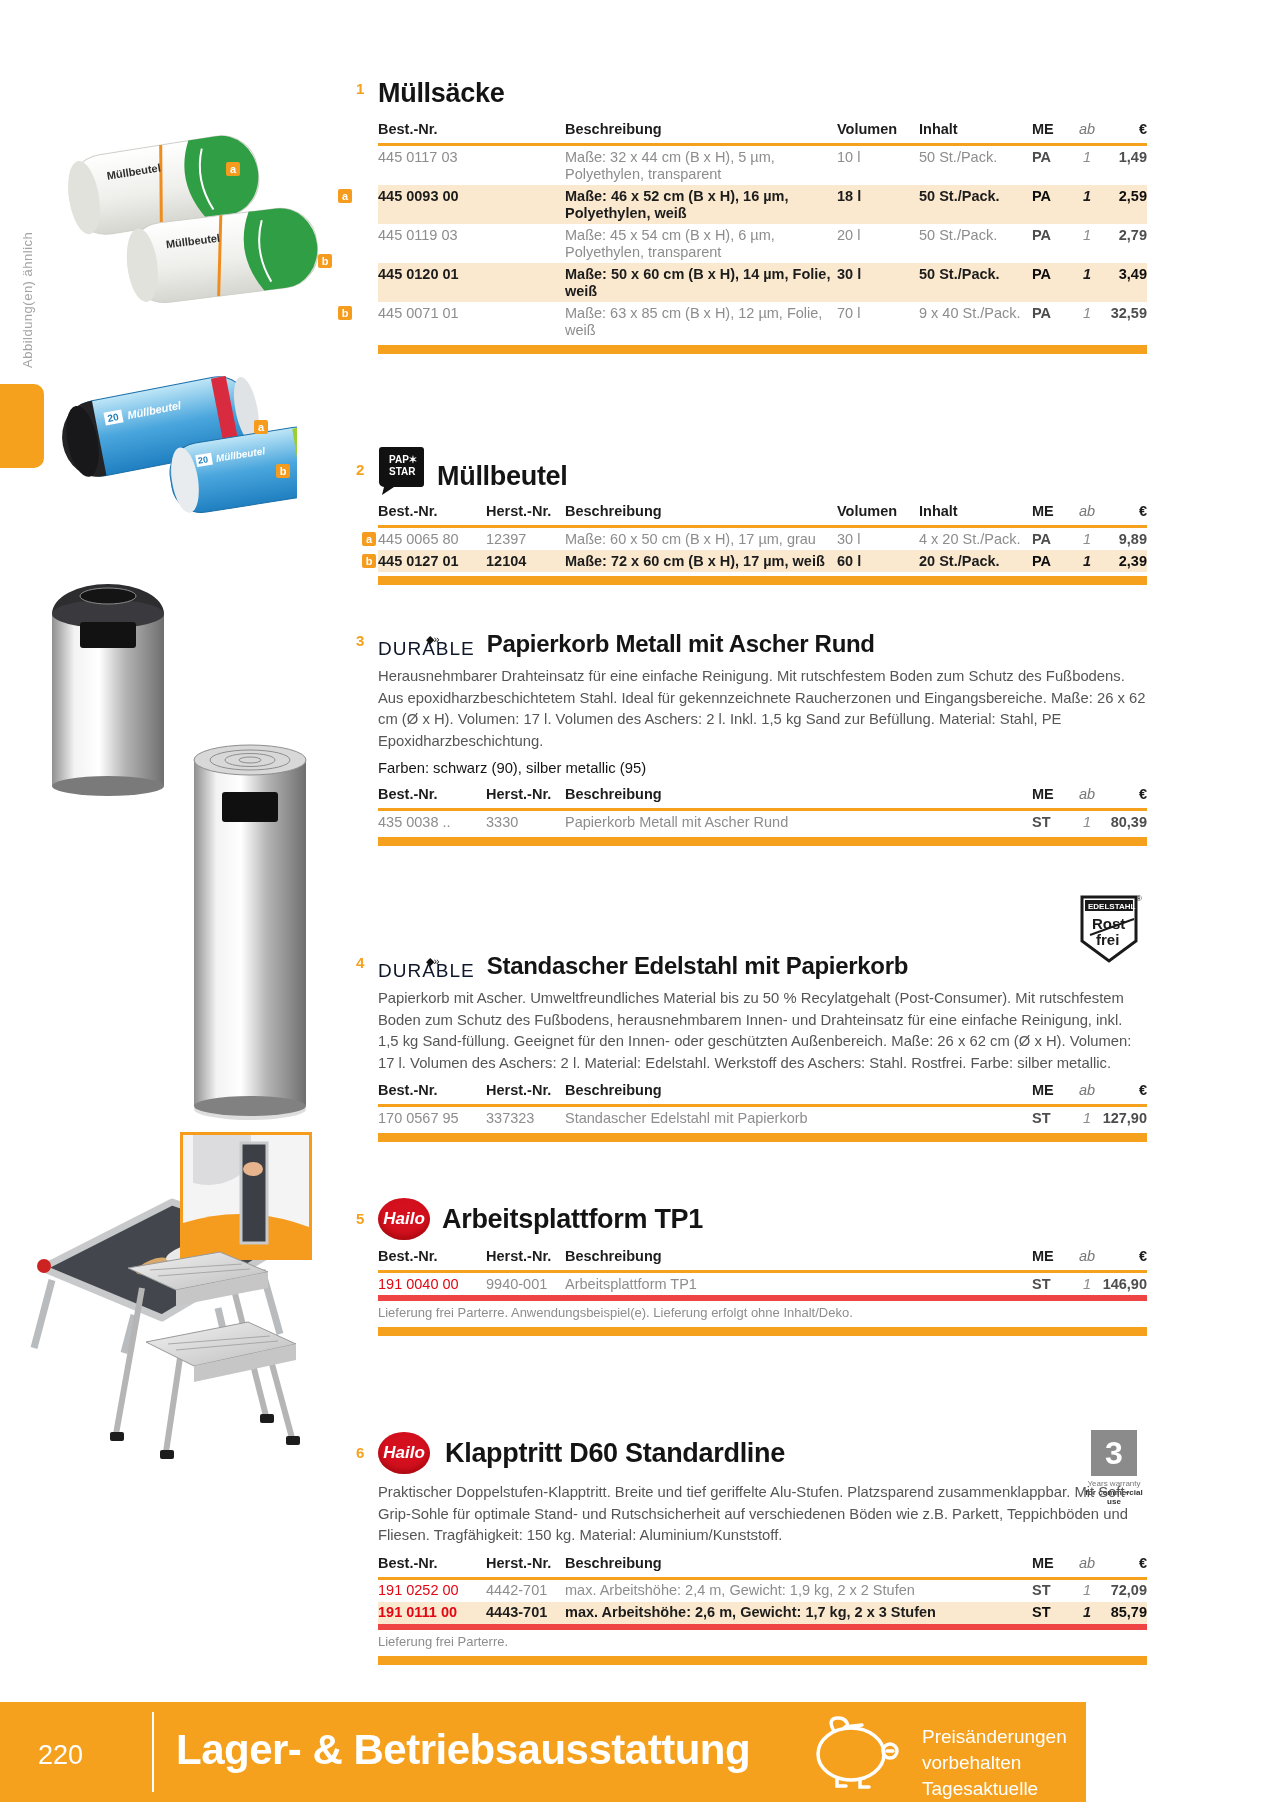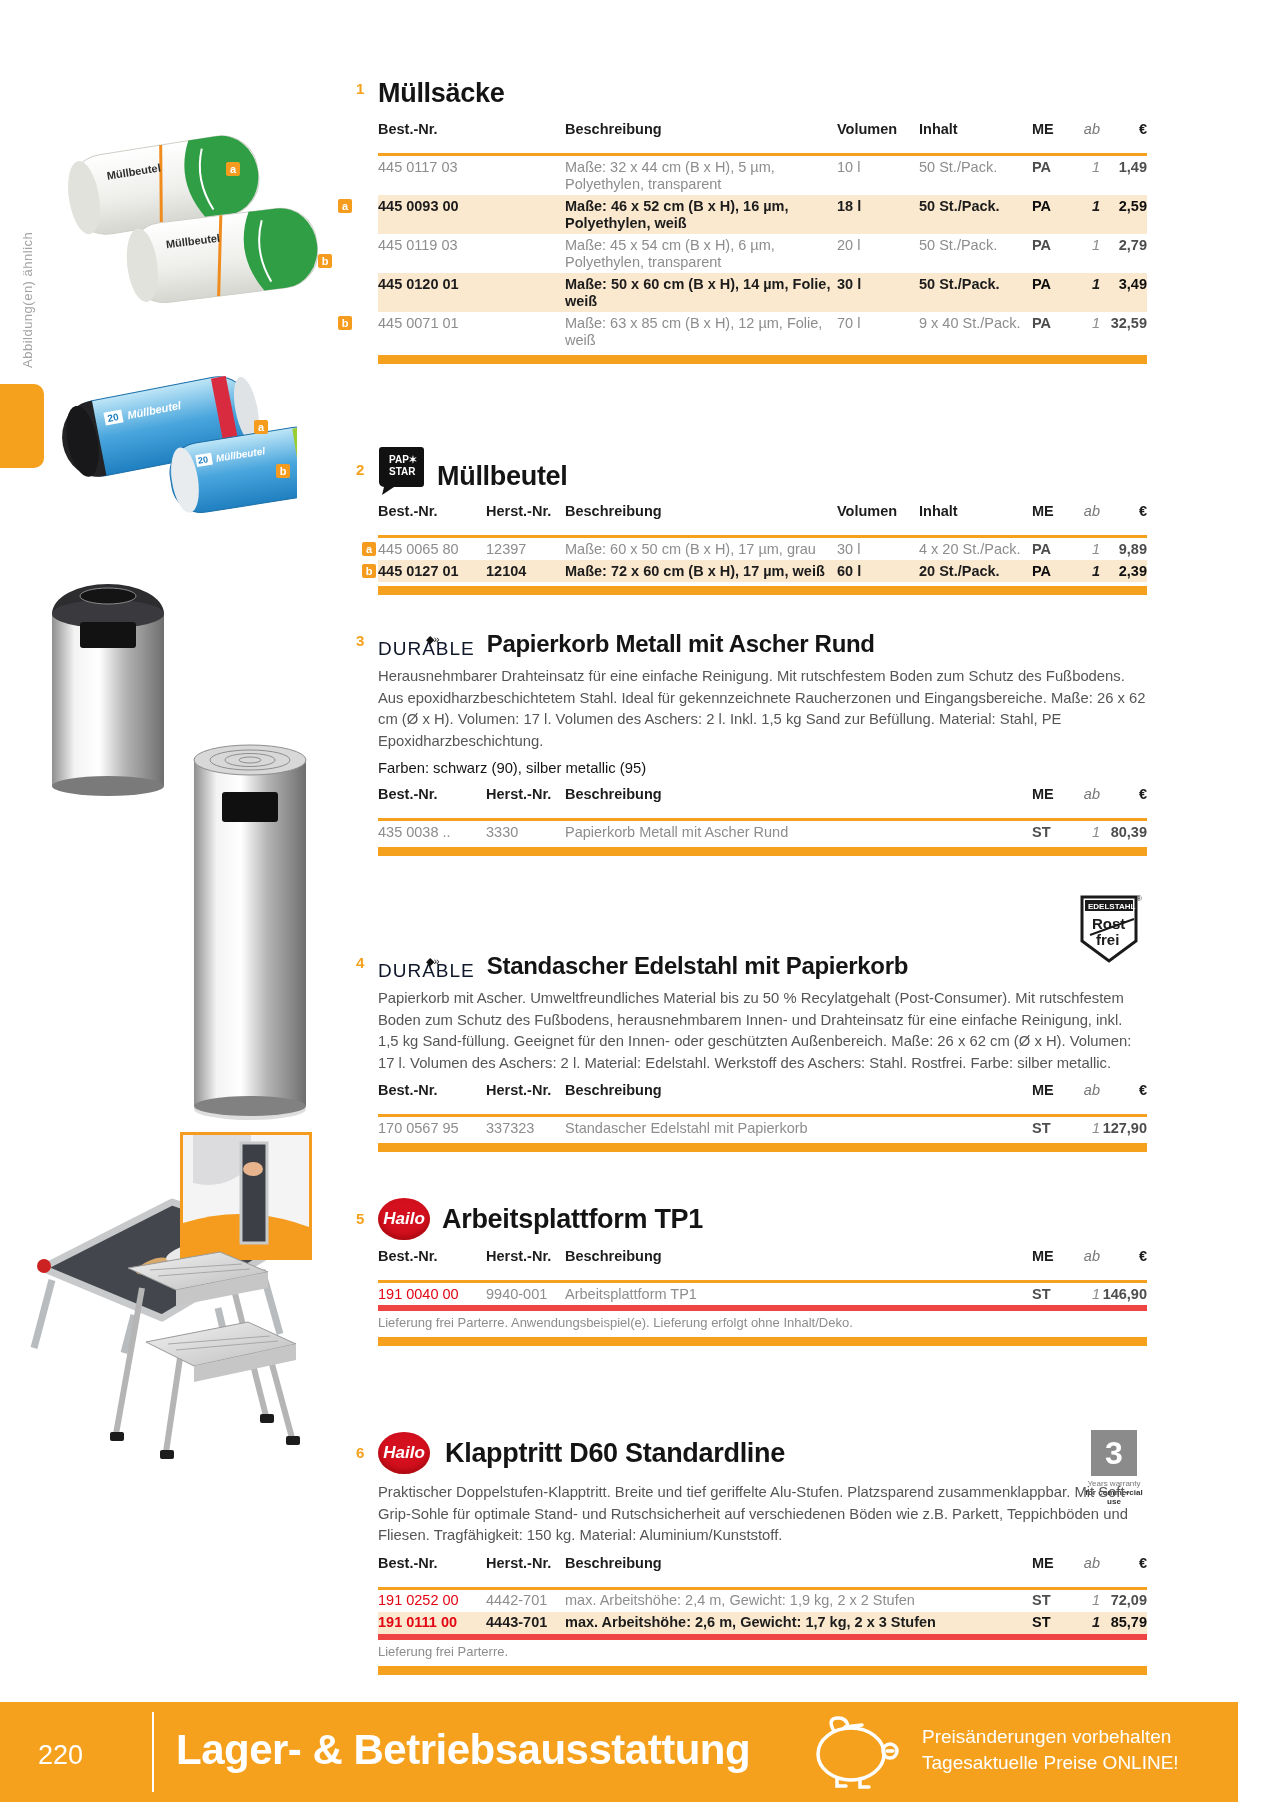--- a/index.html
+++ b/index.html
@@ -28,29 +28,29 @@
   .sec{position:absolute;left:378px;width:769px}
   .secnum{position:absolute;left:-22px;top:2px;color:var(--accent);font-weight:bold;font-size:15px}
   .title-xl{font-size:27px;font-weight:bold;color:var(--txt-dark);margin-bottom:12px;letter-spacing:-.3px}
   .title-lg{font-size:24px;font-weight:bold;color:var(--txt-dark);letter-spacing:-.3px}
   .brandrow{display:flex;align-items:center;gap:12px;margin-bottom:8px}
 
   .desc-p{font-size:14.8px;color:#555;line-height:21.5px;margin:4px 0 8px}
   .farben{font-size:14.8px;font-weight:normal;color:var(--txt-dark);margin:2px 0 10px}
 
   
-  .thead{display:flex;align-items:flex-end;padding-bottom:16px;border-bottom:3px solid var(--accent);
+  .thead{display:flex;align-items:flex-end;padding-bottom:6px;border-bottom:3px solid var(--accent);
     font-weight:bold;color:#1d1d1d;font-size:14.5px}
   .hi{font-style:italic;font-weight:normal;color:#777}
   .trow{display:flex;position:relative;padding:2.5px 0;font-size:14.5px;line-height:17px;color:var(--txt-gray)}
   .trow.hl{background:var(--cream);color:#1c1c1c;font-weight:bold}
   .c{padding-right:4px}
   .w-b1{width:187px}.w-b{width:108px}.w-h{width:79px}.w-d{width:272px}
   .w-v{width:82px}.w-i{width:113px}.w-m{width:42px}
-  .w-a{width:26px;text-align:right;font-style:italic;padding-right:0}
+  .w-a{width:26px;text-align:center;font-style:italic;padding-right:0}
   .w-e{width:47px;text-align:right;padding-right:0}
   .w-df{flex:1}
   .trow .w-m{font-weight:bold;color:#4d4d4d}
   .trow.hl .w-m,.trow.hl .w-e{color:#0e0e0e}
   .trow .w-e{font-weight:bold;color:#4d4d4d}
   .red{color:var(--red) !important}
   .rowmark{position:absolute;top:4px}
   .mk-far{left:-40px}.mk-near{left:-16px}
   .bar{height:9px;background:var(--accent);margin-top:4px}
   .tnote{font-size:13px;color:#8d8d8d;border-top:6px solid #ef4444;padding:4px 0 3px}
@@ -65,21 +65,21 @@
 
   
   .badge-rostfrei{position:absolute;left:1078px;top:891px;width:66px;height:78px}
   .badge-warranty{position:absolute;left:1083px;top:1430px;width:62px;text-align:center}
   .badge-warranty .sq{width:46px;height:46px;background:#8B8B8B;color:#fff;font-size:32px;font-weight:bold;
     display:flex;align-items:center;justify-content:center;margin:0 auto}
   .badge-warranty .l1{font-size:8px;color:#777;margin-top:3px}
   .badge-warranty .l2{font-size:8px;font-weight:bold;color:#333}
 
   
-  .footer{position:absolute;left:0;top:1702px;width:1238px;height:100px;background:var(--accent);color:#fff}
+  .footer{position:absolute;left:0;top:1702px;width:1086px;height:100px;background:var(--accent);color:#fff}
   .footer .pnum{position:absolute;left:38px;top:38px;font-size:27px}
   .footer .vline{position:absolute;left:152px;top:10px;width:2px;height:80px;background:#fff}
   .footer .ftitle{position:absolute;left:176px;top:24px;font-size:42px;font-weight:bold;letter-spacing:-.5px}
   .footer .piggy{position:absolute;left:806px;top:8px}
   .footer .fnotes{position:absolute;left:922px;top:22px;font-size:19px;line-height:26px}
 </style>
 </head>
 <body>
 
 <div class="page">

